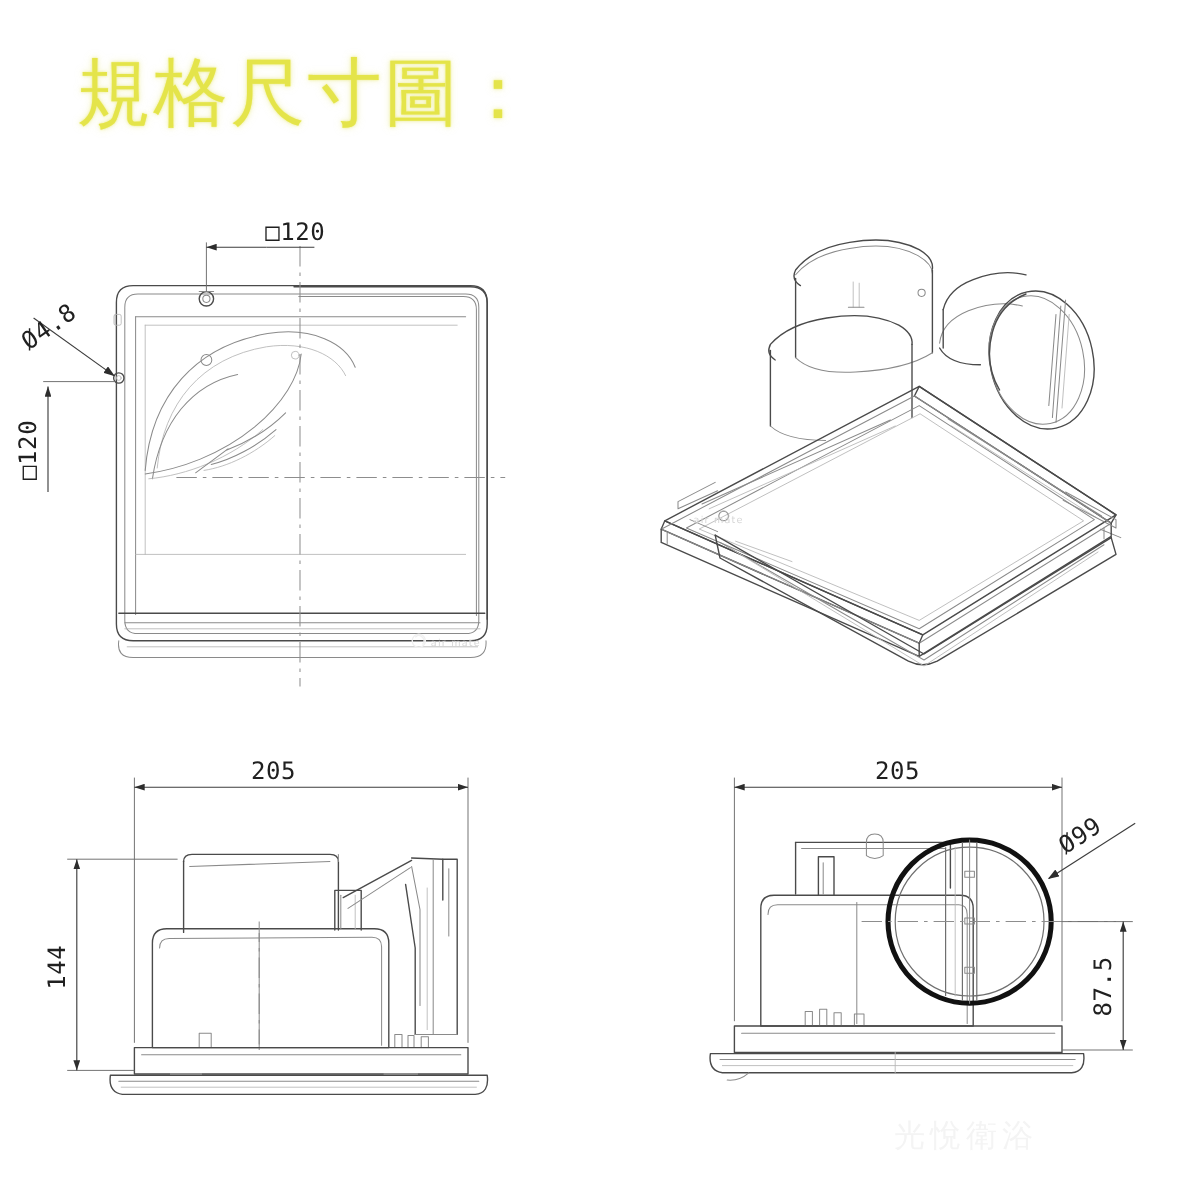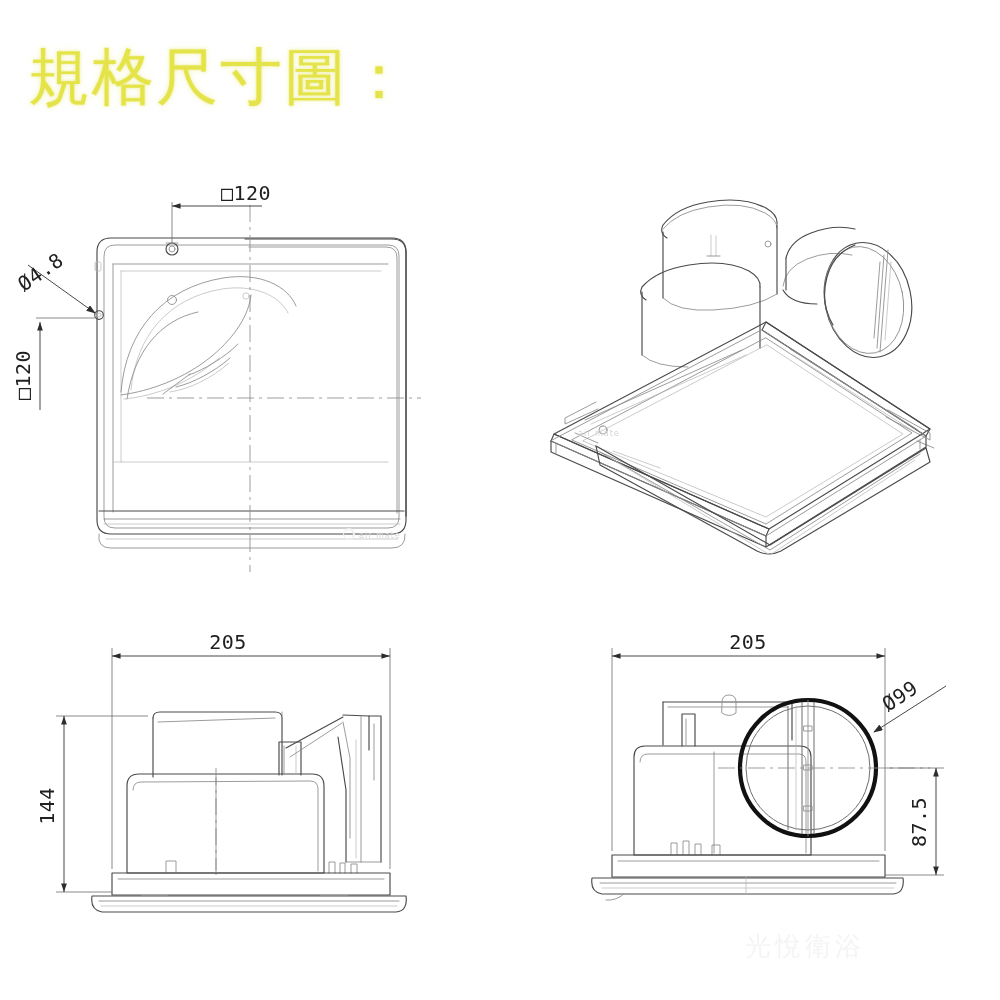--- a/index.html
+++ b/index.html
@@ -28,20 +28,21 @@
   
   #title-block {
     position: absolute;
     left: 28px;
     top: 34px;
     width: 420px;
     height: 86px;
     display: flex;
     align-items: center;
     pointer-events: none;
+    justify-content: flex-end;
   }
   #title-text {
     font-family: "DejaVu Sans", "Liberation Sans", sans-serif;
     font-size: 62px;
     line-height: 1;
     font-weight: 400;
     letter-spacing: 2px;
     color: #e4e44a;
     text-shadow:
        0 0 1px #f2f28a,

